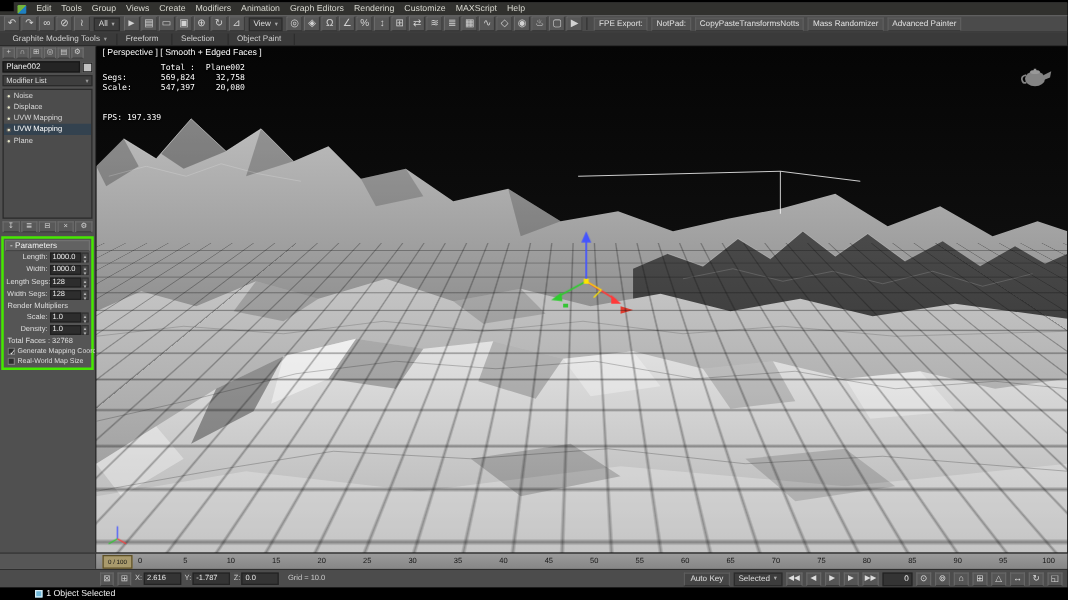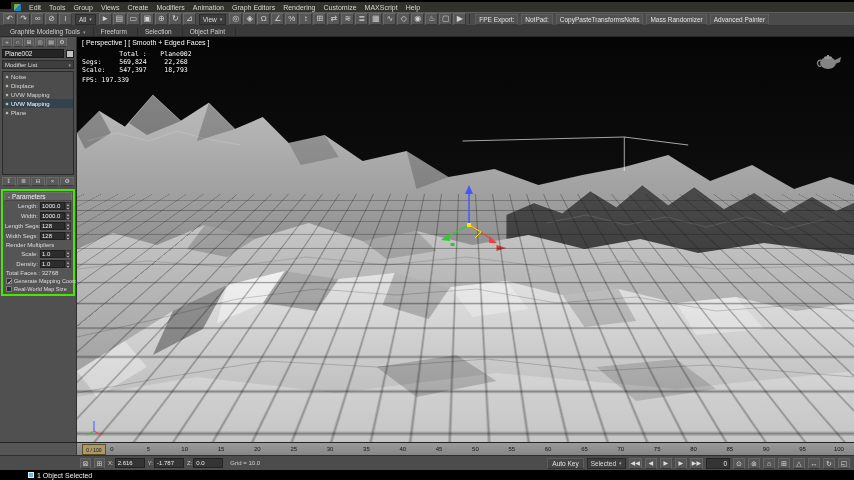--- a/index.html
+++ b/index.html
@@ -60,22 +60,22 @@
 
   
   .viewport{flex:1;position:relative;background:#000;overflow:hidden}
   .terrain{position:absolute;inset:0;width:100%;height:100%;z-index:1}
   .grid3d{position:absolute;top:157px;left:-45%;width:190%;height:250px;z-index:2;transform:perspective(300px) rotateX(58deg);transform-origin:50% 0;
     background:repeating-linear-gradient(0deg,rgba(15,15,15,.38) 0 1px,transparent 1px 17px),
                repeating-linear-gradient(90deg,rgba(15,15,15,.32) 0 1px,transparent 1px 17px)}
   .vplabel{position:absolute;top:2px;left:5px;z-index:5;font-size:7px;color:#fff;text-shadow:0 1px 1px #000}
   .stats{position:absolute;top:13px;left:5px;z-index:5;color:#fff;font-size:6.5px;font-family:"DejaVu Sans Mono",monospace;text-shadow:0 1px 1px #000}
   .statrow{display:grid;grid-template-columns:28px 46px 40px}
-  .statrow span:nth-child(2),.statrow span:nth-child(3){text-align:center}
-  .statfps{margin-top:2px}
+  .statrow span:nth-child(2),.statrow span:nth-child(3){text-align:right}
+  .statfps{margin-top:16px}
   .teapot{position:absolute;top:14px;right:10px;z-index:5;opacity:.85}
   .gizmo{position:absolute;left:352px;top:146px;z-index:4}
   .worldaxis{position:absolute;left:8px;bottom:5px;z-index:5}
 
   
   .timeline{height:13px;background:#6e6e6e;border-top:1px solid #222;position:relative;display:flex;flex:0 0 auto}
   .tl-left{width:77px;background:#565656;border-right:1px solid #3a3a3a;flex:0 0 auto}
   .ruler{flex:1;display:flex;justify-content:space-between;align-items:center;padding:0 10px 0 30px;font-size:6px;color:#161616;background:linear-gradient(#9b9b9b,#868686)}
   .tick{width:10px;text-align:center}
   .thandle{position:absolute;left:82px;top:1px;height:11px;width:24px;background:#a99a6c;border:1px solid #5c4f26;color:#111;font-size:5px;line-height:10px;text-align:center;z-index:2}
@@ -344,26 +344,26 @@
       <div class="vplabel">[ Perspective ] [ Smooth + Edged Faces ]</div>
       <div class="stats">
         <div class="statrow">
           <span></span>
           <span>Total :</span>
           <span>Plane002</span>
         </div>
         <div class="statrow">
             <span>Segs:</span>
             <span>569,824</span>
-            <span>22,268</span>
+            <span>32,758</span>
           </div>
           <div class="statrow">
             <span>Scale:</span>
             <span>547,397</span>
-            <span>18,793</span>
+            <span>20,080</span>
           </div>
         <div class="statfps">FPS:  197.339</div>
       </div>
 
       <svg class="teapot" width="30" height="20" viewBox="0 0 30 20">
         <ellipse cx="14" cy="12" rx="8" ry="6" fill="#9a9a9a"></ellipse>
         <path d="M21,9 L27,6 L26,11 L21,13 Z" fill="#9a9a9a"></path>
         <path d="M7,9 Q2,10 4,14 Q5,16 7,15" fill="none" stroke="#9a9a9a" stroke-width="1.4"></path>
         <ellipse cx="14" cy="6.5" rx="4" ry="1.6" fill="#b2b2b2"></ellipse>
         <rect x="13" y="4" width="2" height="2" fill="#b2b2b2"></rect>

